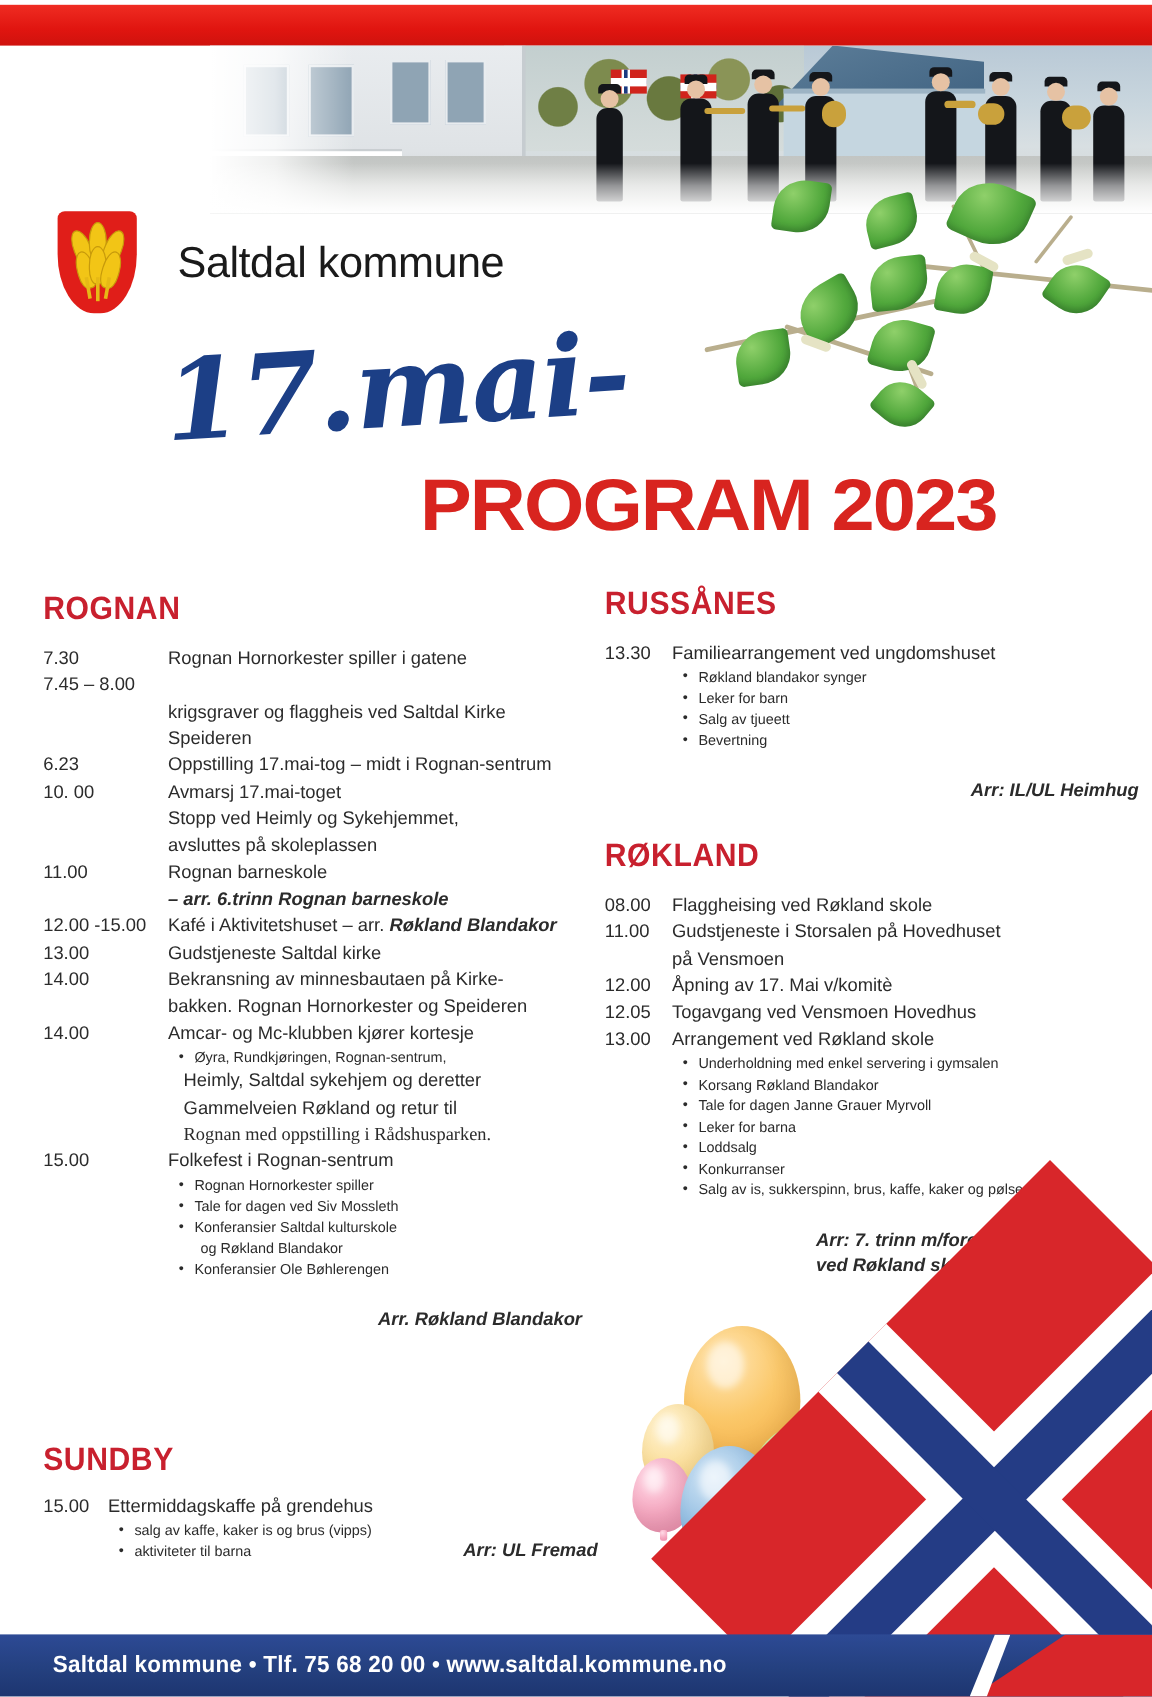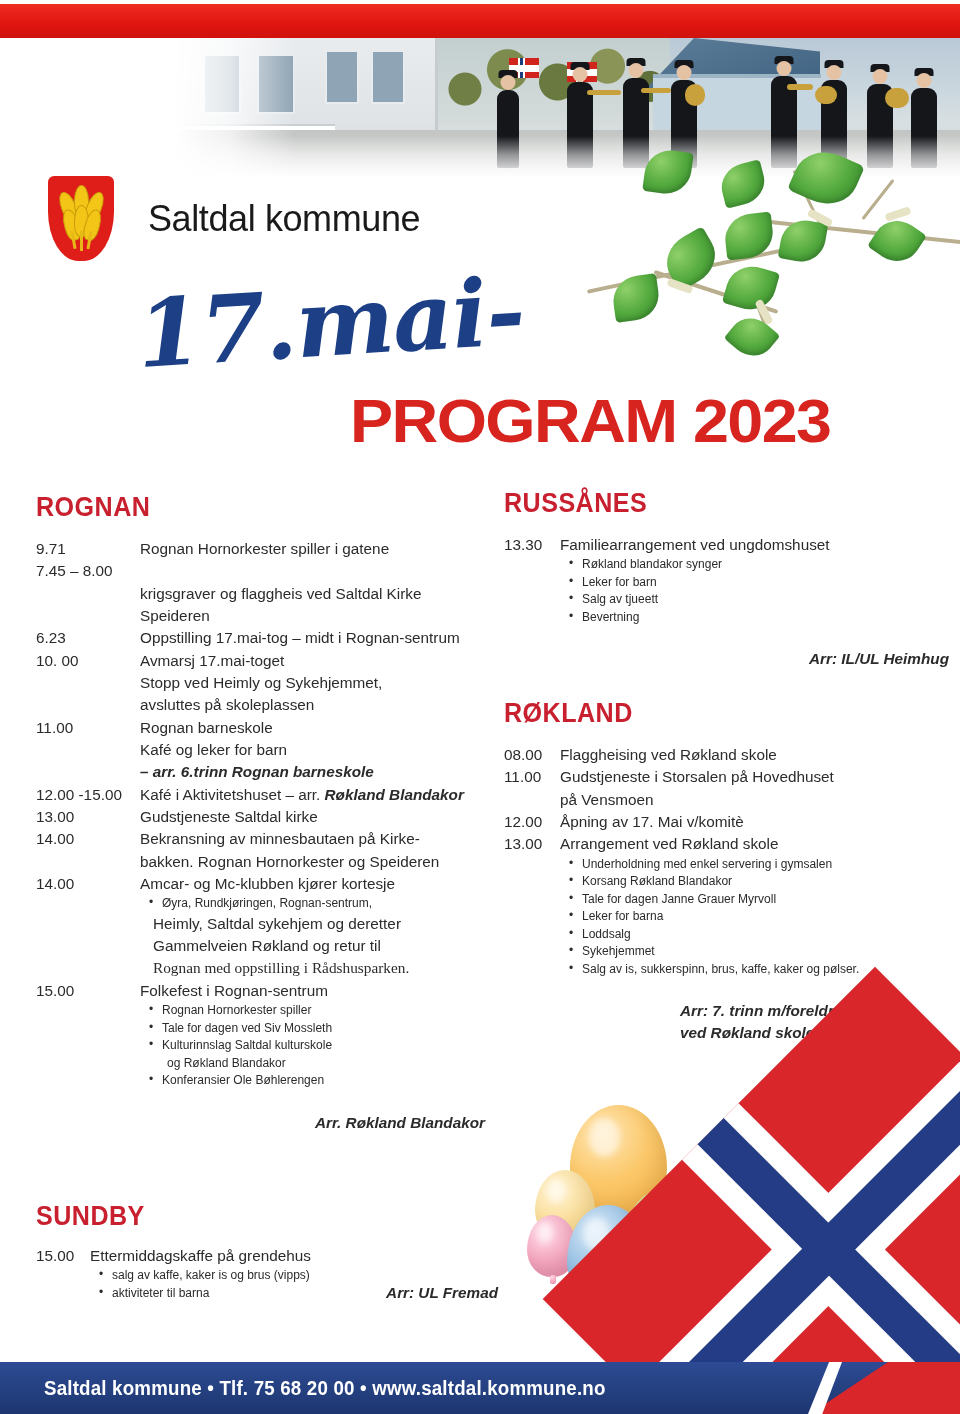--- a/index.html
+++ b/index.html
@@ -510,21 +510,21 @@
     <div class="catkin" style="left:166px; top:150px; transform: rotate(62deg);"></div>
   </div>
 
   <div class="title-script">17.mai-</div>
   <div class="title-program">PROGRAM 2023</div>
 
   <div class="col col-left">
     <div class="place-head">ROGNAN</div>
 
     <div class="row">
-      <span class="time">9.71</span>
+      <span class="time">7.30</span>
       <span class="desc">Rognan Hornorkester spiller i gatene</span>
     </div>
     <div class="row">
       <span class="time">7.45 – 8.00</span>
     </div>
     <div class="sub">krigsgraver og flaggheis ved Saltdal Kirke</div>
     <div class="sub">Speideren</div>
 
     <div class="row">
       <span class="time">6.23</span>
@@ -534,21 +534,20 @@
       <span class="time">10. 00</span>
       <span class="desc">Avmarsj 17.mai-toget</span>
     </div>
     <div class="sub">Stopp ved Heimly og Sykehjemmet,</div>
     <div class="sub">avsluttes på skoleplassen</div>
 
     <div class="row">
       <span class="time">11.00</span>
       <span class="desc">Rognan barneskole</span>
     </div>
-    <div class="sub">Kafé og leker for barn</div>
     <div class="sub ital"> – arr. 6.trinn Rognan barneskole</div>
 
     <div class="row">
       <span class="time">12.00 -15.00</span>
       <span class="desc"><span>Kafé i Aktivitetshuset – arr. </span><span class="ital">Røkland Blandakor</span></span>
     </div>
     <div class="row">
       <span class="time">13.00</span>
       <span class="desc">Gudstjeneste Saltdal kirke</span>
     </div>
@@ -576,21 +575,21 @@
 
     <div class="row">
       <span class="time">15.00</span>
       <span class="desc">Folkefest i Rognan-sentrum</span>
     </div>
 
     <ul class="bullets">
       <li><span>Rognan Hornorkester spiller</span></li>
       <li><span>Tale for dagen ved Siv Mossleth</span></li>
       <li>
-        <span>Kulturinnslag Saltdal kulturskole</span>
+        <span>Konferansier Saltdal kulturskole</span>
         <span class="cont">og Røkland Blandakor</span>
       </li>
       <li><span>Konferansier Ole Bøhlerengen</span></li>
     </ul>
 
     <div class="gap-m"></div>
     <div class="arr arr-left">Arr. Røkland Blandakor</div>
   </div>
 
   <div class="col-sundby">
@@ -633,30 +632,34 @@
     <div class="row">
       <span class="time">11.00</span>
       <span class="desc">Gudstjeneste i Storsalen på Hovedhuset</span>
     </div>
     <div class="sub">på Vensmoen</div>
     <div class="row">
       <span class="time">12.00</span>
       <span class="desc">Åpning av 17. Mai v/komitè</span>
     </div>
     <div class="row">
+      <span class="time">12.05</span>
+      <span class="desc">Togavgang ved Vensmoen Hovedhus</span>
+    </div>
+    <div class="row">
       <span class="time">13.00</span>
       <span class="desc">Arrangement ved Røkland skole</span>
     </div>
     <ul class="bullets">
       <li><span>Underholdning med enkel servering i gymsalen</span></li>
       <li><span>Korsang Røkland Blandakor</span></li>
       <li><span>Tale for dagen Janne Grauer Myrvoll</span></li>
       <li><span>Leker for barna</span></li>
       <li><span>Loddsalg</span></li>
-      <li><span>Sykehjemmet</span></li>
+      <li><span>Konkurranser</span></li>
       <li><span>Salg av is, sukkerspinn, brus, kaffe, kaker og pølser.</span></li>
     </ul>
     <div class="gap-m"></div>
     <div style="margin-left:176px;">
       <div class="arr" style="text-align:left;">Arr: 7. trinn m/foreldre</div>
       <div class="arr" style="text-align:left;">ved Røkland skole</div>
     </div>
   </div>
 
   <div class="balloons">

